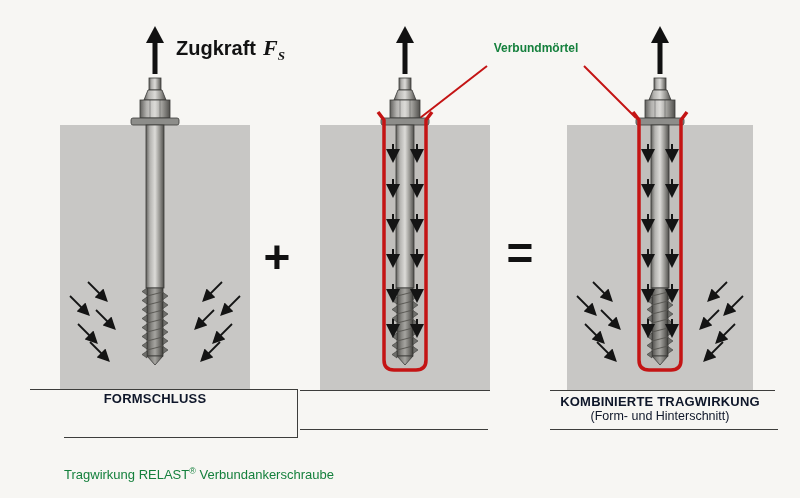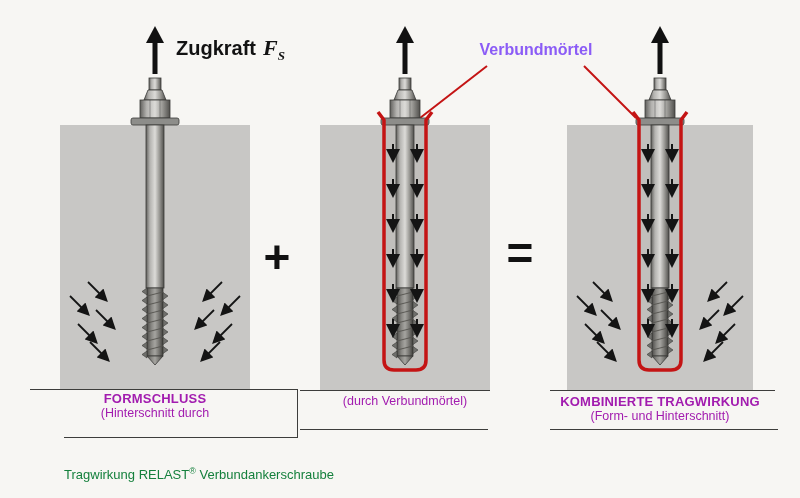--- a/index.html
+++ b/index.html
@@ -10,37 +10,37 @@
   .up-arrow { position:absolute; width:24px; height:50px; top:26px; }
   .up-arrow.a1 { left:143px; }
   .up-arrow.a2 { left:393px; }
   .up-arrow.a3 { left:648px; }
 
   .zugkraft { position:absolute; left:176px; top:35px; font-size:20px; font-weight:600; color:#121212; white-space:nowrap; }
   .zugkraft .fsym { font-family:"Liberation Serif", serif; font-style:italic; font-size:22px; font-weight:600; margin-left:7px; }
   .zugkraft .fsub { font-family:"Liberation Serif", serif; font-style:italic; font-size:13px; font-weight:600; }
 
   .vm-label { position:absolute; left:460px; top:41px; width:152px; text-align:center;
-              color:#8b5cf6; font-size:16px; font-weight:600; white-space:nowrap; }
+              color:#15803d; font-size:12px; font-weight:600; white-space:nowrap; }
 
   .leaders { position:absolute; left:0; top:0; pointer-events:none; }
 
   .panel { position:absolute; top:70px; width:230px; height:330px; }
   .panel.p1 { left:40px; }
   .panel.p2 { left:290px; }
   .panel.p3 { left:545px; }
 
   .op { position:absolute; width:44px; text-align:center; font-size:46px; font-weight:700; color:#111; }
   .op.plus  { left:255px; top:230px; }
   .op.equal { left:498px; top:226px; }
 
   .rule { position:absolute; background:#3d3d3b; height:1px; }
   .vrule { position:absolute; background:#3d3d3b; width:1px; }
 
-  .cap { position:absolute; width:230px; text-align:center; color:#a21caf; }
+  .cap { position:absolute; width:230px; text-align:center; color:#0f172a; }
   .cap .t { font-size:13px; font-weight:700; letter-spacing:.2px; }
   .cap .s { font-size:12.5px; line-height:1.12; }
   .cap.c1 { left:40px;  top:391px; }
   .cap.c2 { left:290px; top:394px; }
   .cap.c3 { left:545px; top:394px; }
 
   .footer { position:absolute; left:64px; top:466px; font-size:13px; color:#15803d; }
   .footer sup { font-size:9px; }
 </style>
 </head>
@@ -191,24 +191,22 @@
   <div class="rule" style="left:30px;  top:389px; width:268px;"></div>
   <div class="rule" style="left:300px; top:390px; width:190px;"></div>
   <div class="rule" style="left:550px; top:390px; width:225px;"></div>
   <div class="vrule" style="left:297px; top:389px; height:48px;"></div>
   <div class="rule" style="left:64px;  top:437px; width:234px;"></div>
   <div class="rule" style="left:300px; top:429px; width:188px;"></div>
   <div class="rule" style="left:550px; top:429px; width:228px;"></div>
 
   <div class="cap c1">
     <div class="t">FORMSCHLUSS</div>
-    <div class="s">(Hinterschnitt durch</div>
   </div>
   <div class="cap c2">
-    <div class="s">(durch Verbundmörtel)</div>
   </div>
   <div class="cap c3">
     <div class="t">KOMBINIERTE TRAGWIRKUNG</div>
     <div class="s">(Form- und Hinterschnitt)</div>
   </div>
 
   <div class="footer">
     <span>Tragwirkung RELAST</span><sup>®</sup><span> Verbundankerschraube</span>
   </div>
 

